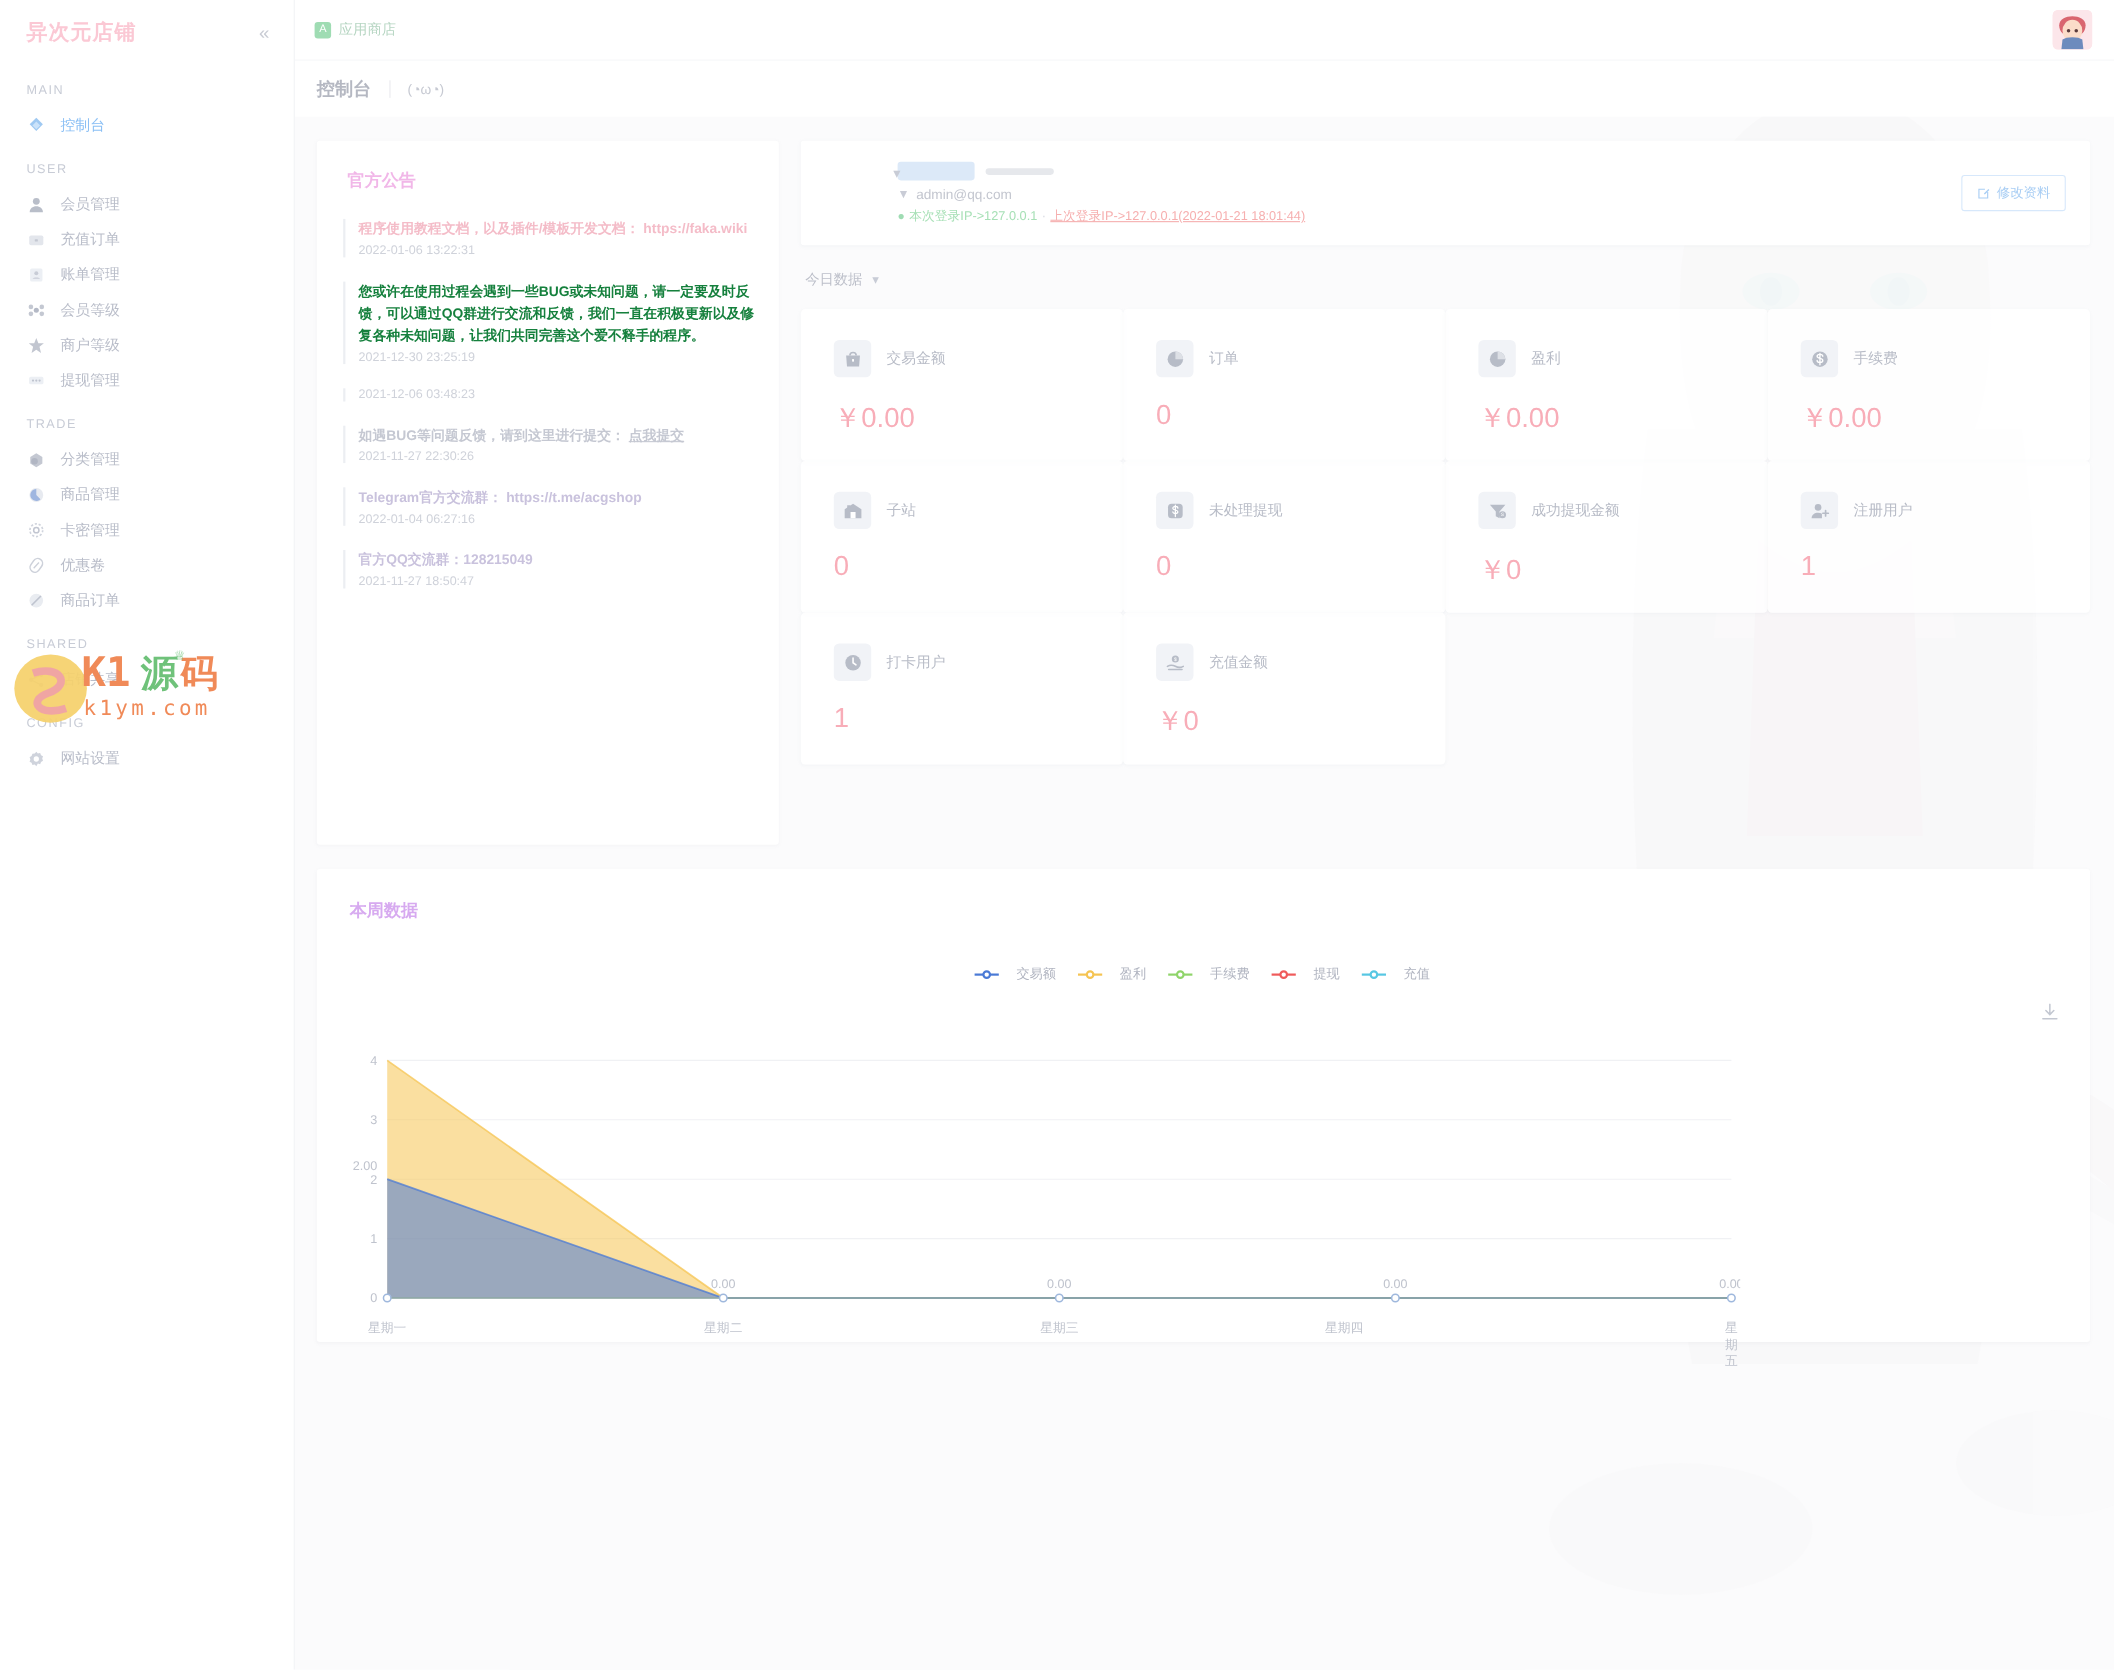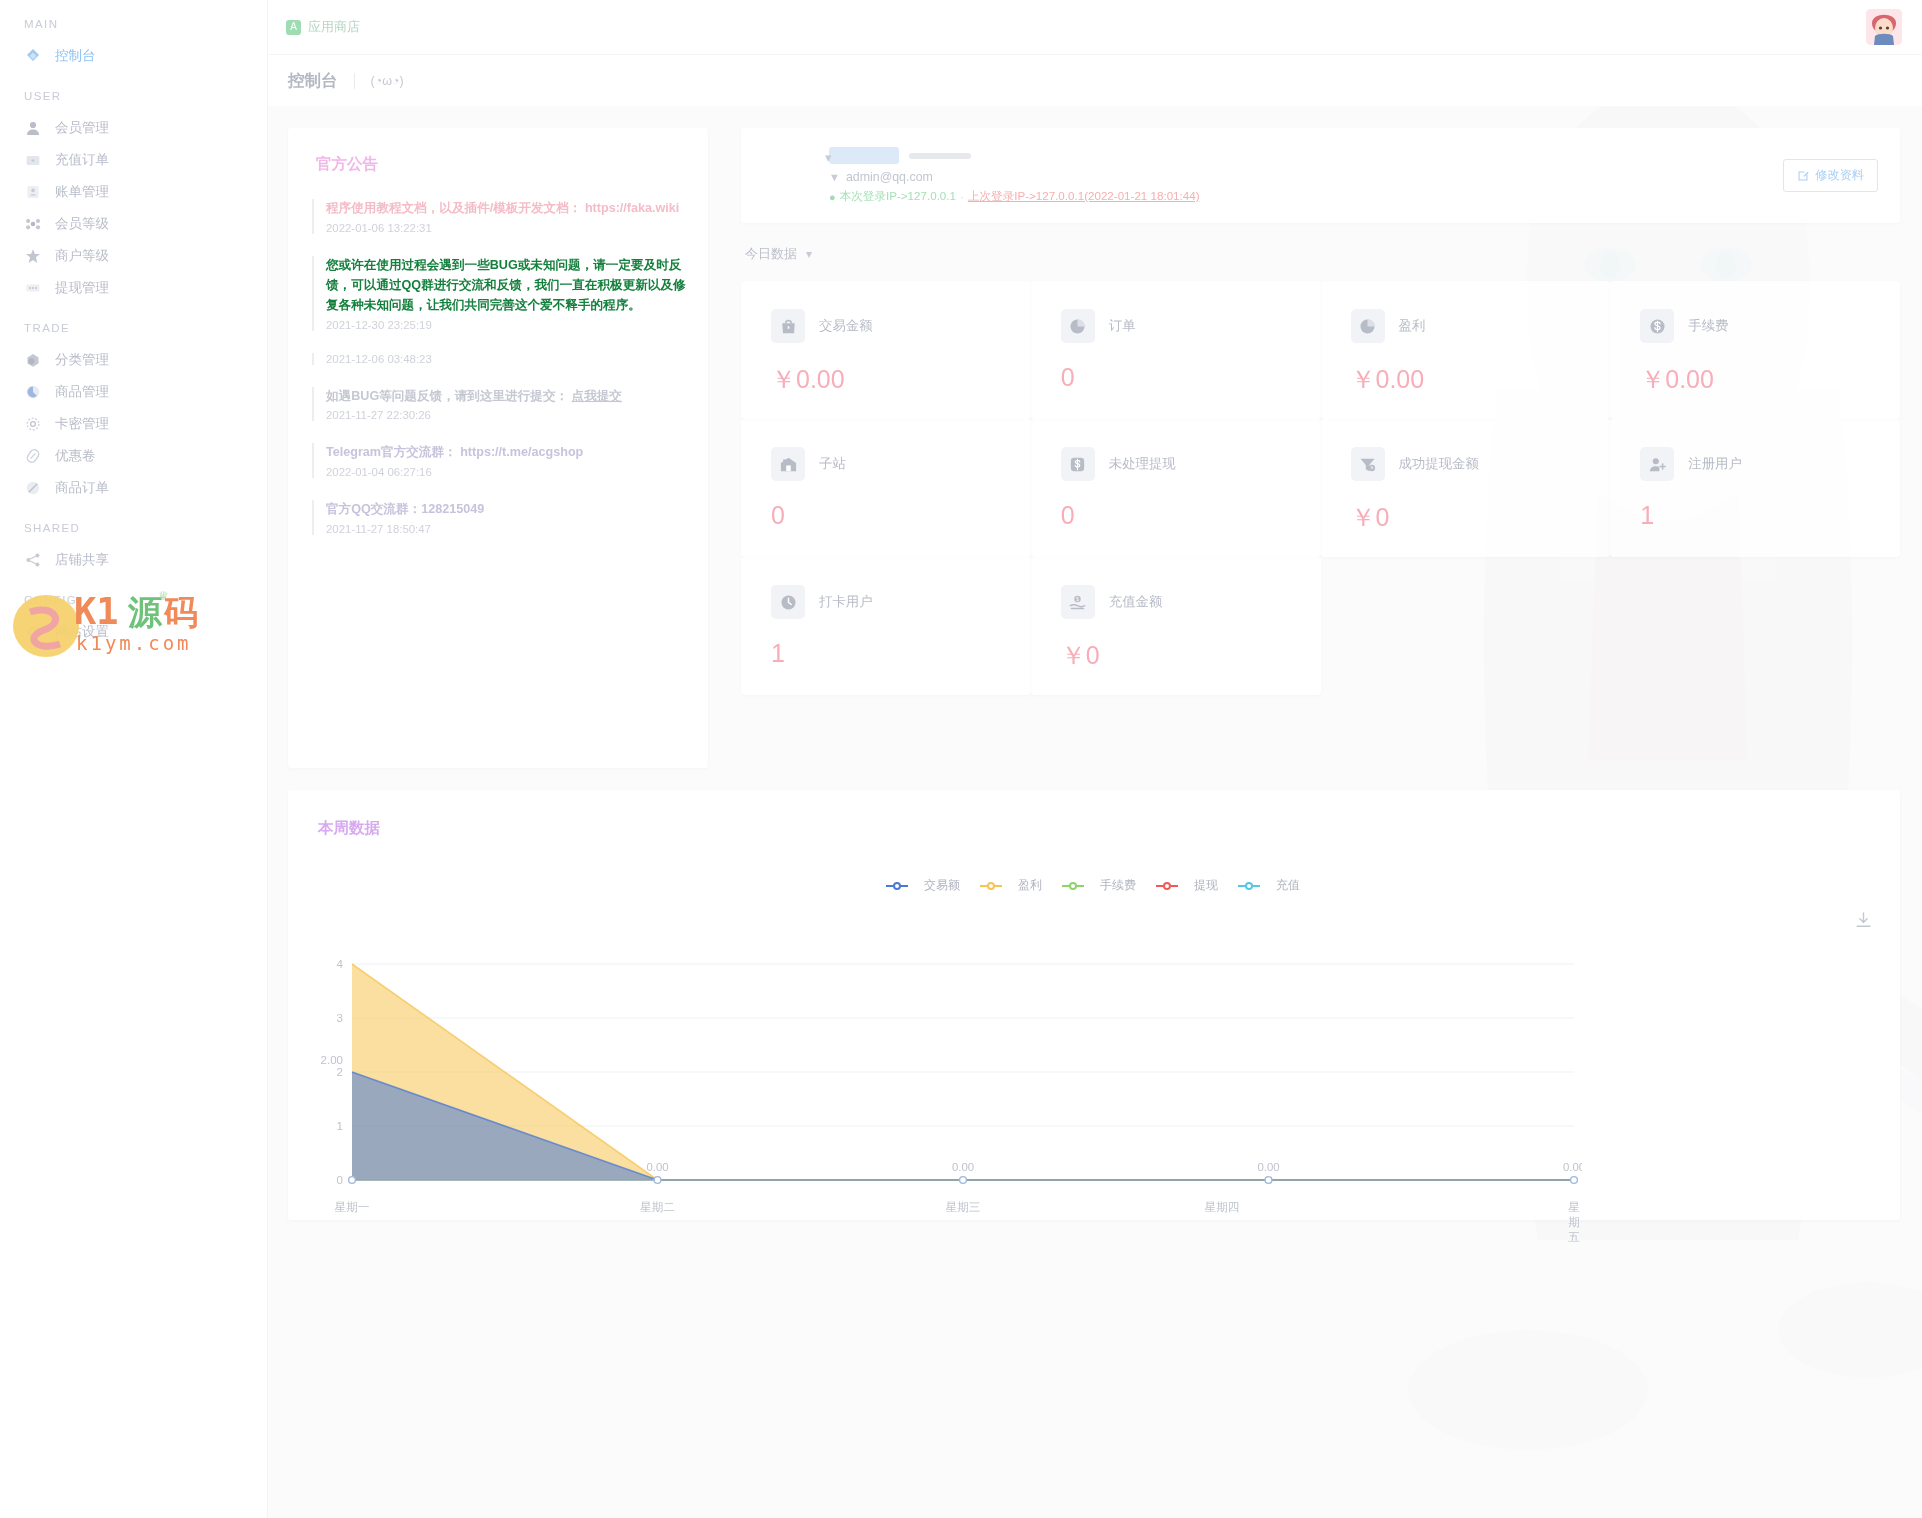--- a/index.html
+++ b/index.html
@@ -91,21 +91,21 @@
     position: relative; z-index: 11;
   }
   .page-title { font-size: 16.5px; font-weight: bold; color: #b5b8c2; }
   .page-sub {
     font-size: 12.5px; color: #c6c9d2; padding-left: 16px;
     border-left: 1px solid #e9eaee; line-height: 16px;
   }
 
   .content { padding: 22px 22px 0 20px; position: relative; z-index: 8; }
 
-  .row { display: flex; gap: 33px; align-items: stretch; }
+  .row { display: flex; gap: 20px; align-items: stretch; }
 
   .card {
     background: #fff; border-radius: 3px;
     box-shadow: 0 1px 3px rgba(160,164,178,.08);
   }
 
   
   .ann-card { width: 420px; flex: 0 0 420px; padding: 26px 22px 22px 24px; min-height: 640px; }
   .ann-title { font-size: 15.5px; font-weight: bold; color: #f1b7e8; margin: 0 0 24px 4px; }
   .ann-item { border-left: 2px solid #eceef2; padding: 0 0 0 12px; margin-bottom: 22px; }
@@ -196,20 +196,24 @@
   .xlabels span {
     position: absolute; font-size: 11.6px; color: #bfc3cd; transform: translateX(-50%);
   }
 </style>
 </head>
 <body>
 
 <div id="app">
 
   <aside class="sidebar">
+    <div class="brand-row">
+      <div class="brand">异次元店铺</div>
+      <div class="collapse-icon">«</div>
+    </div>
 
     <div id="nav-host">
         <div class="nav-group-title">MAIN</div>
         <div class="nav-item active">
           <span class="nav-ico">
             <svg viewBox="0 0 16 16">
               <path d="M8 1 14 7 8 13 2 7z" fill="#9fc9f2"></path>
               <path d="M8 4.5 11.5 8 8 11.5 4.5 8z" fill="#cbe3fa"></path>
             </svg>
           </span>

